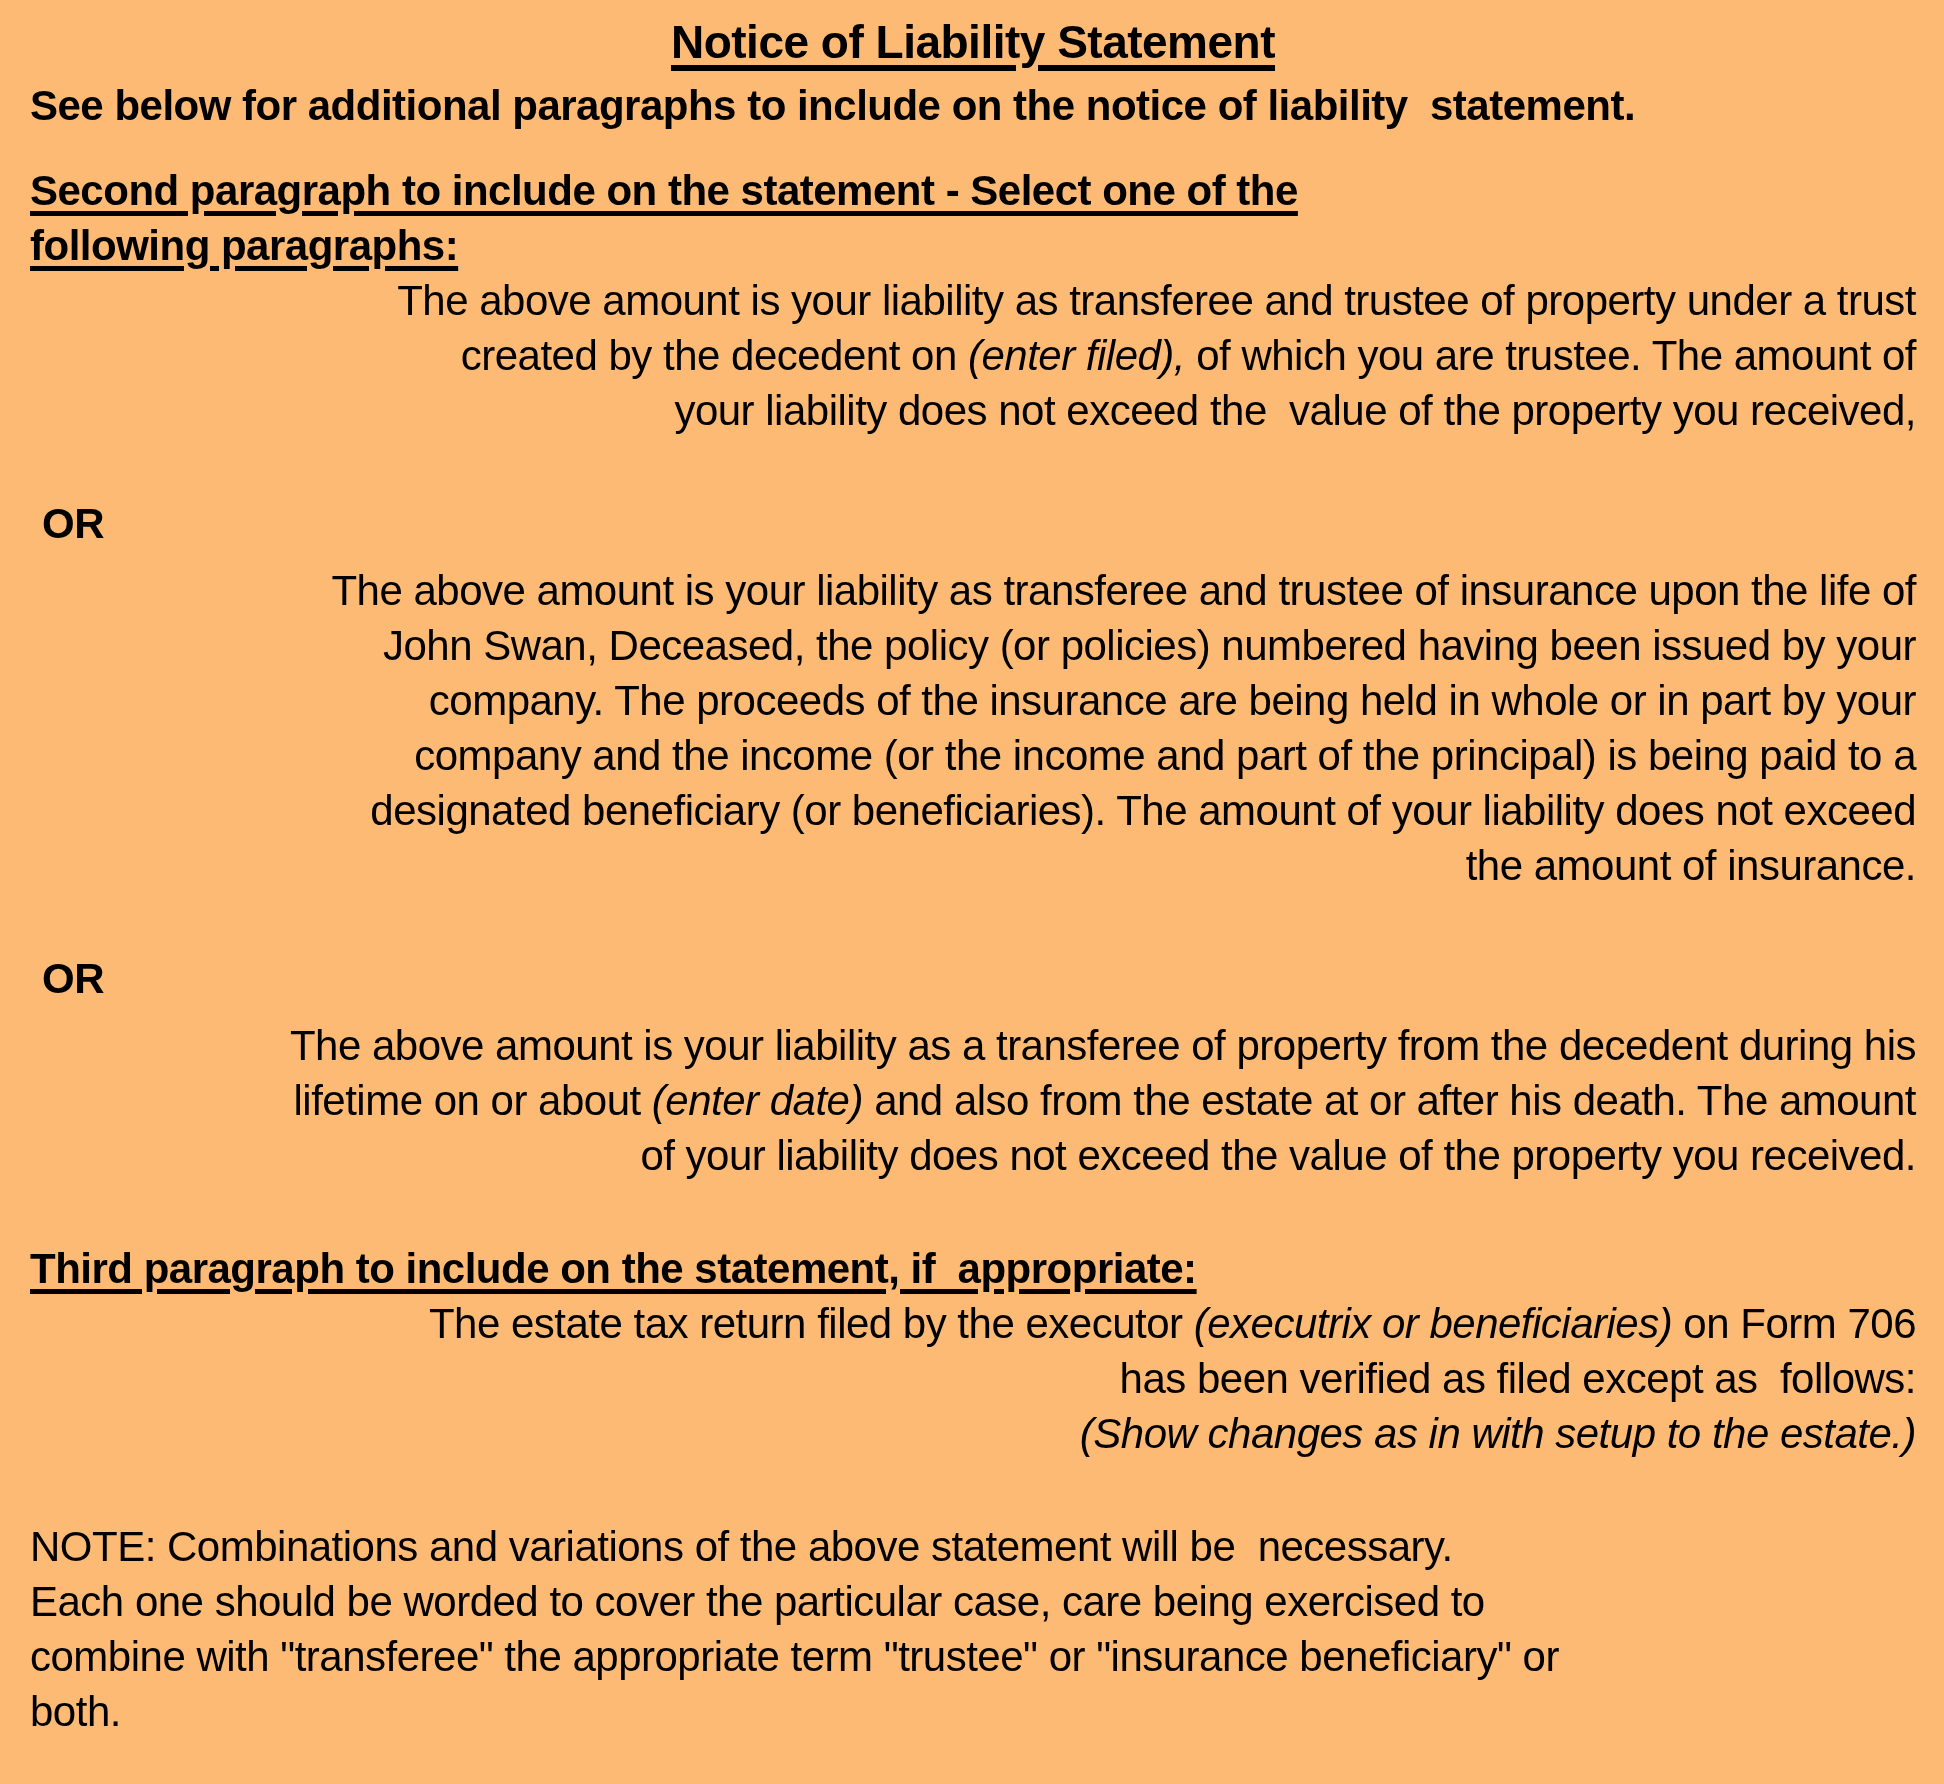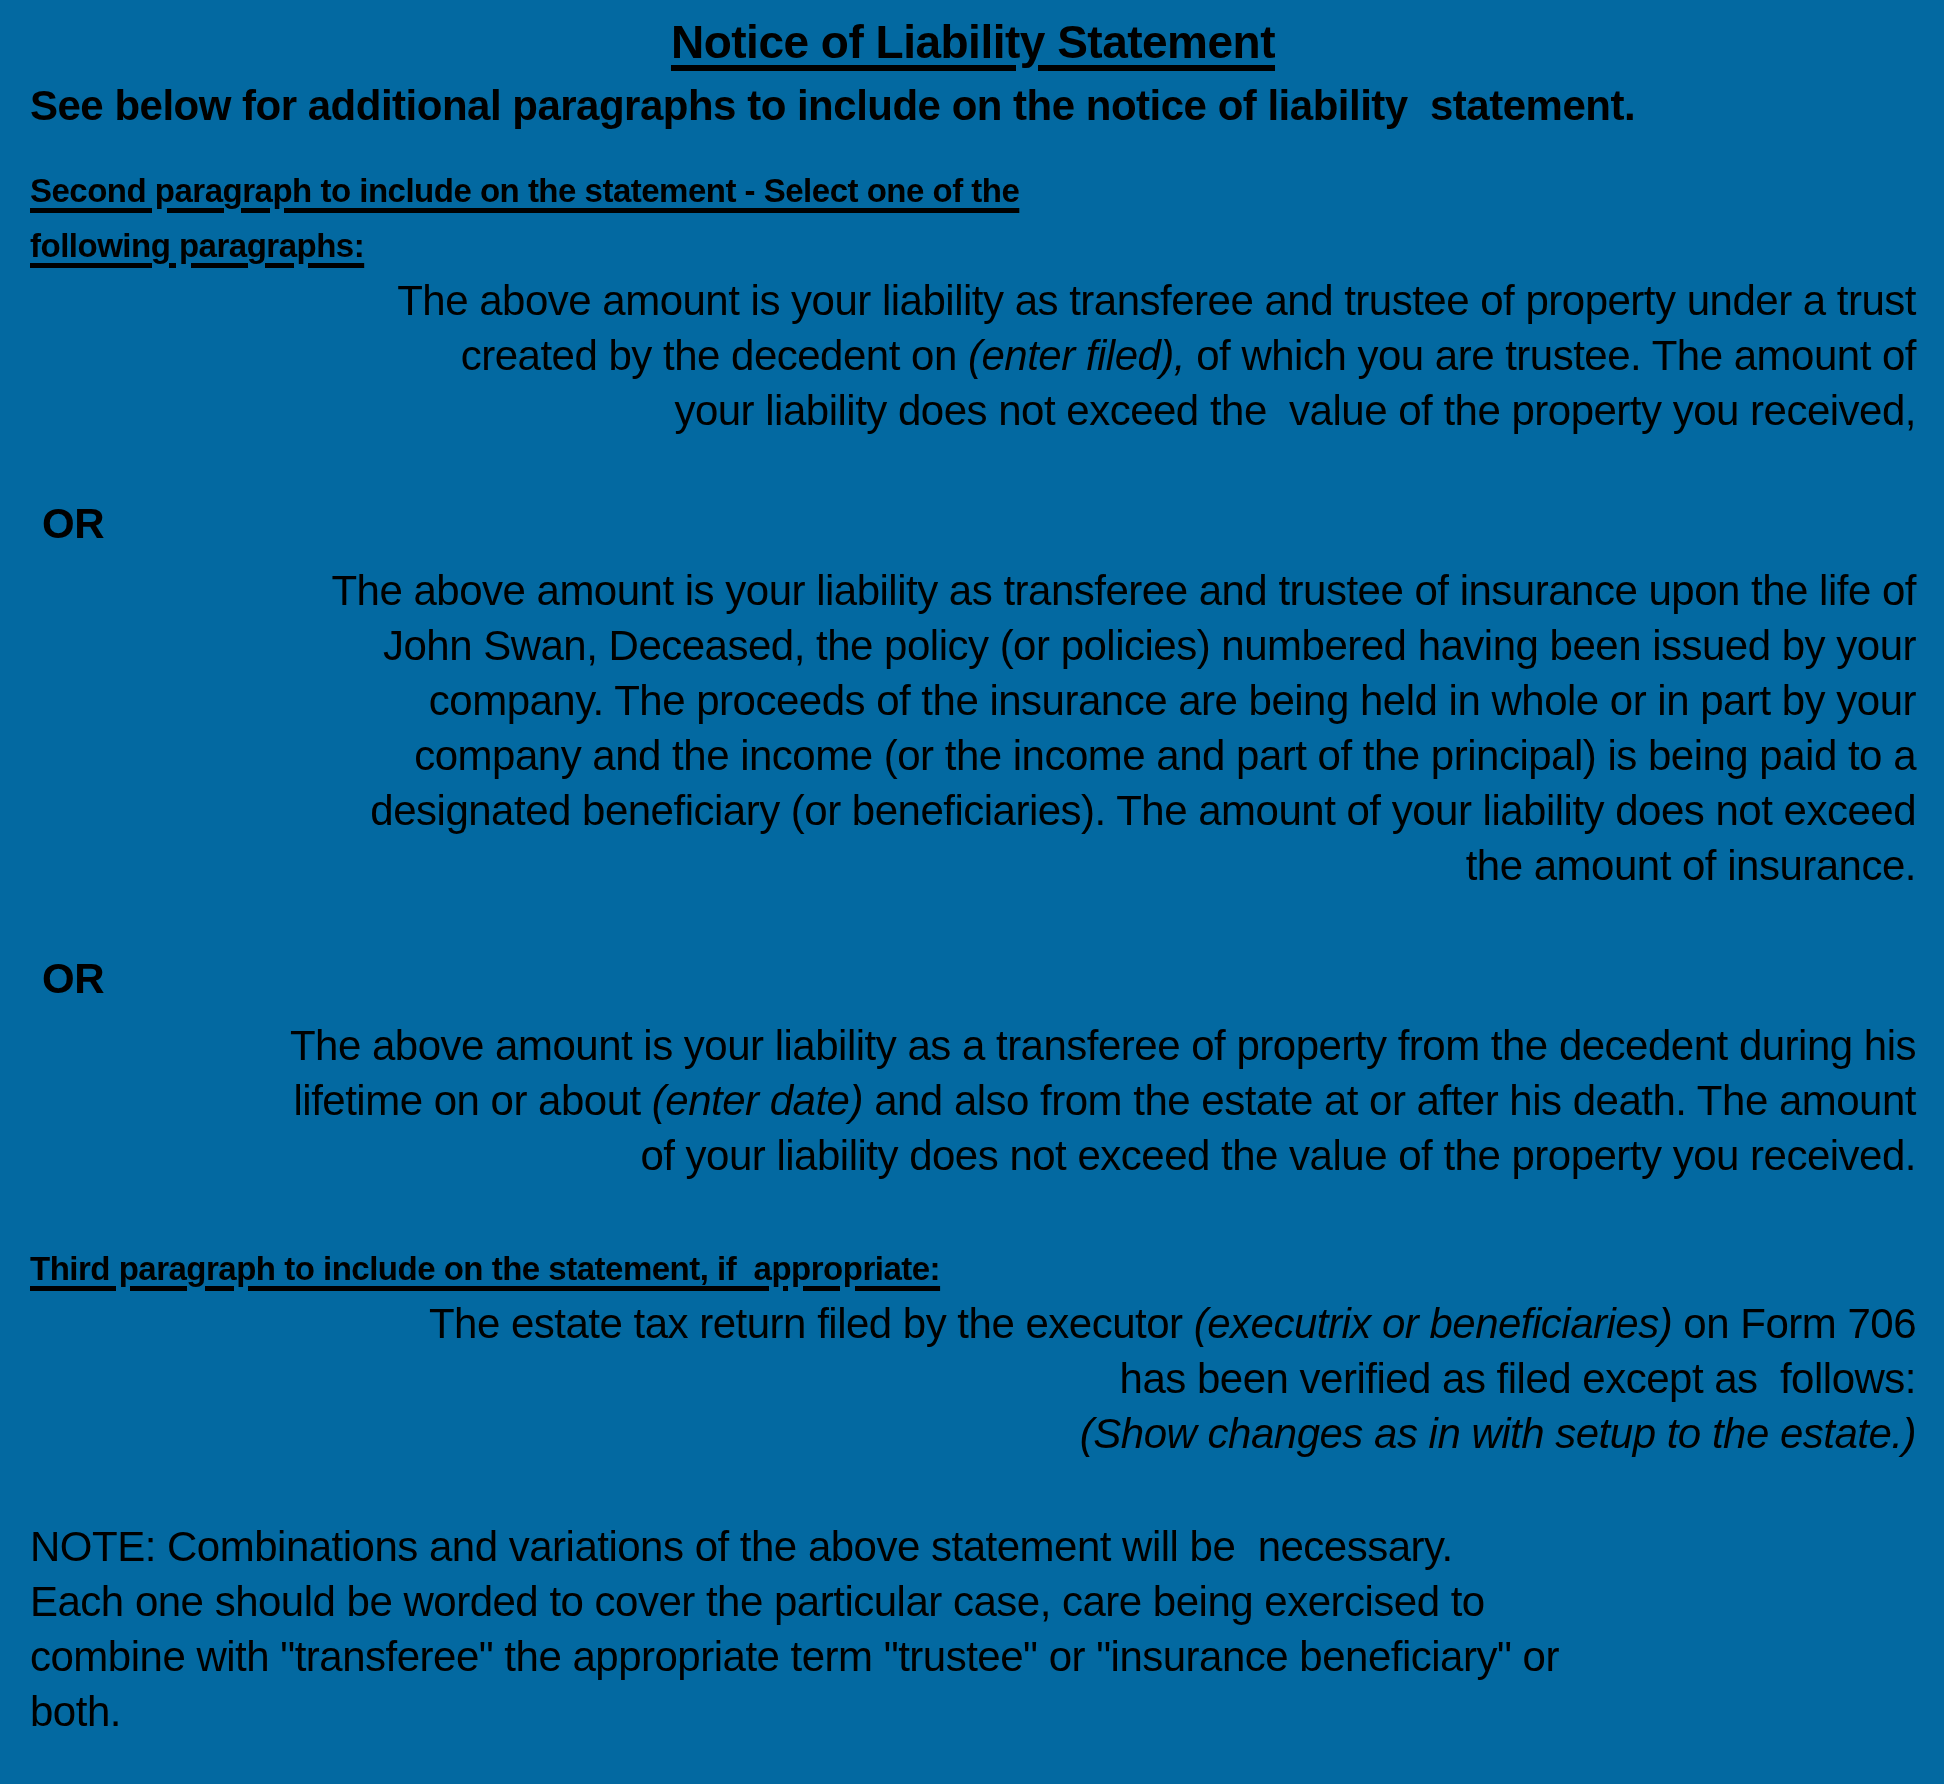--- a/index.html
+++ b/index.html
@@ -6,21 +6,21 @@
     margin: 0;
     padding: 0;
     background: #ffffff;
   }
   .page {
     position: relative;
     width: 1944px;
     height: 1784px;
     box-sizing: border-box;
     padding: 12px 28px 0 30px;
-    background: #0369a1;
+    background: #fdba74;
     color: #000000;
     font-family: "Liberation Sans", sans-serif;
     font-size: 42px;
     line-height: 55px;
     letter-spacing: -0.5px;
     overflow: hidden;
   }
   .pre { white-space: pre-wrap; }
   .title {
     margin: 0;
@@ -31,21 +31,21 @@
     text-decoration: underline;
     text-decoration-thickness: 6px;
     text-underline-offset: 7px;
   }
   .intro {
     margin: 6px 0 30px 0;
     font-weight: 700;
   }
   .heading {
     margin: 0;
-    font-size: 33px;
+    font-size: 42px;
     font-weight: 700;
     line-height: 55px;
   }
   .heading > span {
     text-decoration: underline;
     text-decoration-thickness: 5px;
     text-underline-offset: 6px;
   }
   .body {
     margin: 0;

